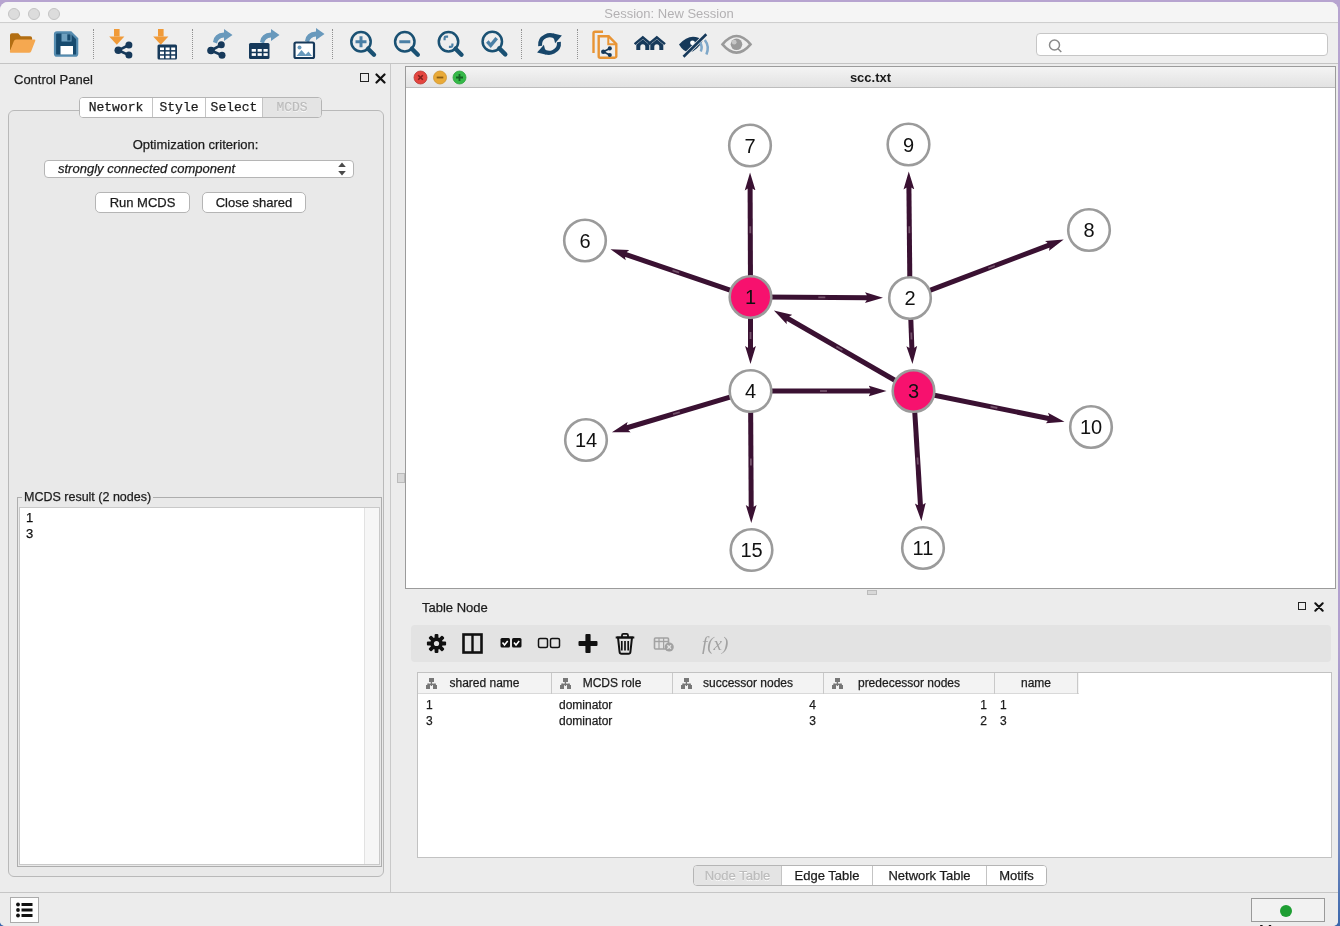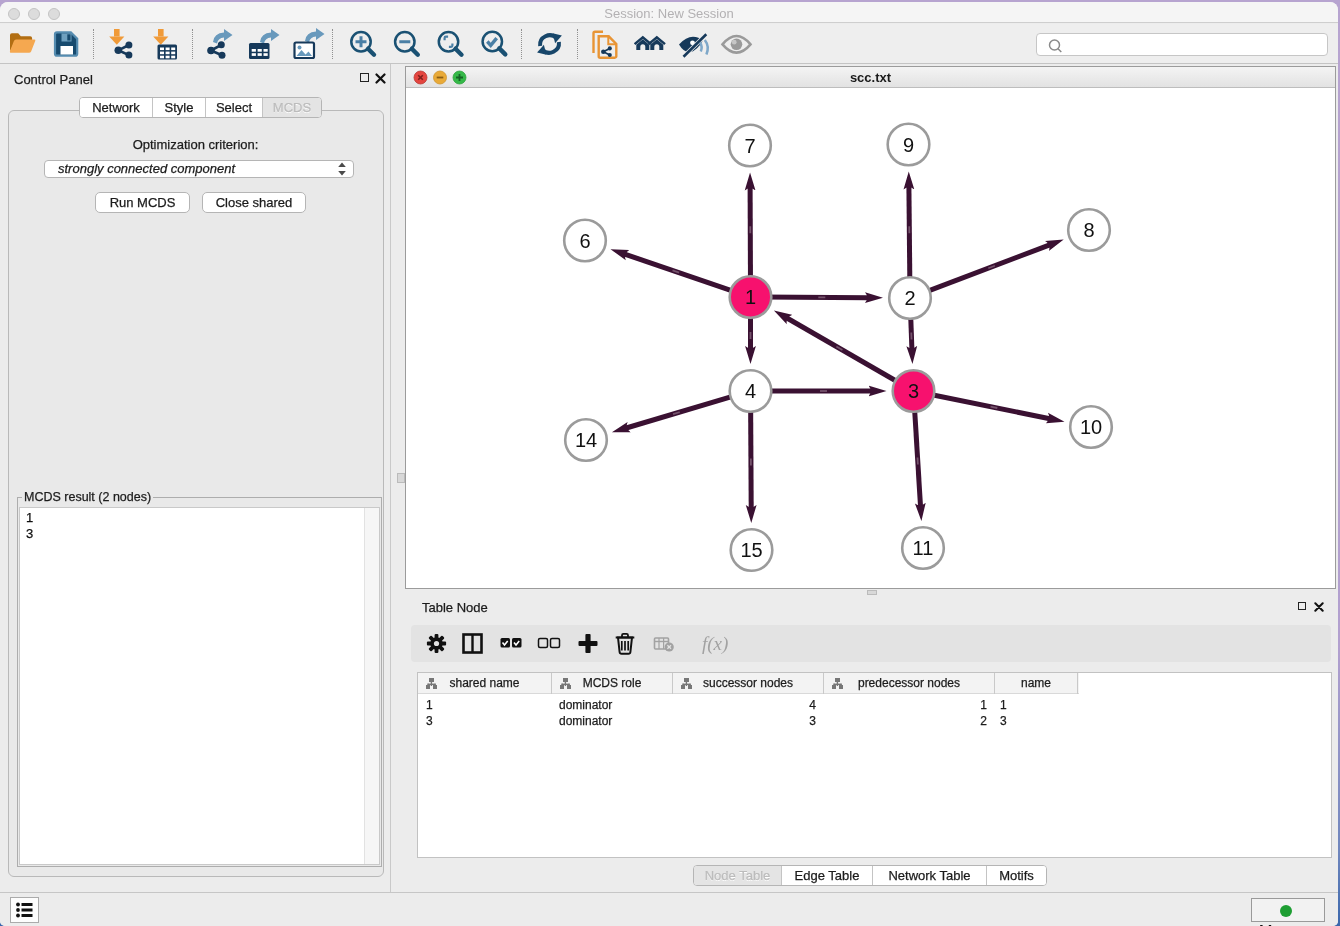--- a/index.html
+++ b/index.html
@@ -26,21 +26,21 @@
             background:#fff; border:1px solid #c6c6c6; border-radius:4px; }
   
   #mainrow { position:absolute; left:0; top:62px; width:100%; bottom:34px; background:#ececec; }
   
   #ctrl { position:absolute; left:0; top:0; width:391px; height:100%;
           border-right:1px solid #c9c9c9; background:#ececec; }
   #ctrlhead { position:absolute; left:14px; top:8px; font-size:13px; color:#1c1c1c; }
   #tabwrap { position:absolute; left:8px; top:46px; width:376px; bottom:15px;
              border:1px solid #b9b9b9; border-radius:6px; background:#e9e9e9; }
   #tabs { position:absolute; left:79px; top:33px; height:21px; display:flex;
-          border:1px solid #b5b5b5; border-radius:4px; overflow:hidden; background:#fff; z-index:5; }
+          border:1px solid #b5b5b5; border-radius:4px; overflow:hidden; background:#fff; z-index:5;font-family:Liberation Mono, monospace; }
   .tab { font-size:13px; color:#1c1c1c; text-align:center; line-height:19px; background:#fff;
          border-right:1px solid #c4c4c4; }
   .tab:last-child { border-right:none; }
   .tabdis { background:#e4e4e4; color:#bcbcbc; text-shadow:0 1px 0 #ffffff; }
   #optlabel { position:absolute; left:0; top:73px; width:391px; text-align:center;
               font-size:13px; color:#1c1c1c; }
   #combo { position:absolute; left:44px; top:96px; width:310px; height:18px; background:#fff;
            border:1px solid #b5b5b5; border-radius:4px; font-size:13px; color:#1c1c1c;
            line-height:16px; padding-left:13px;font-style:italic; }
   .btn { position:absolute; top:128px; height:21px; background:#ffffff;

